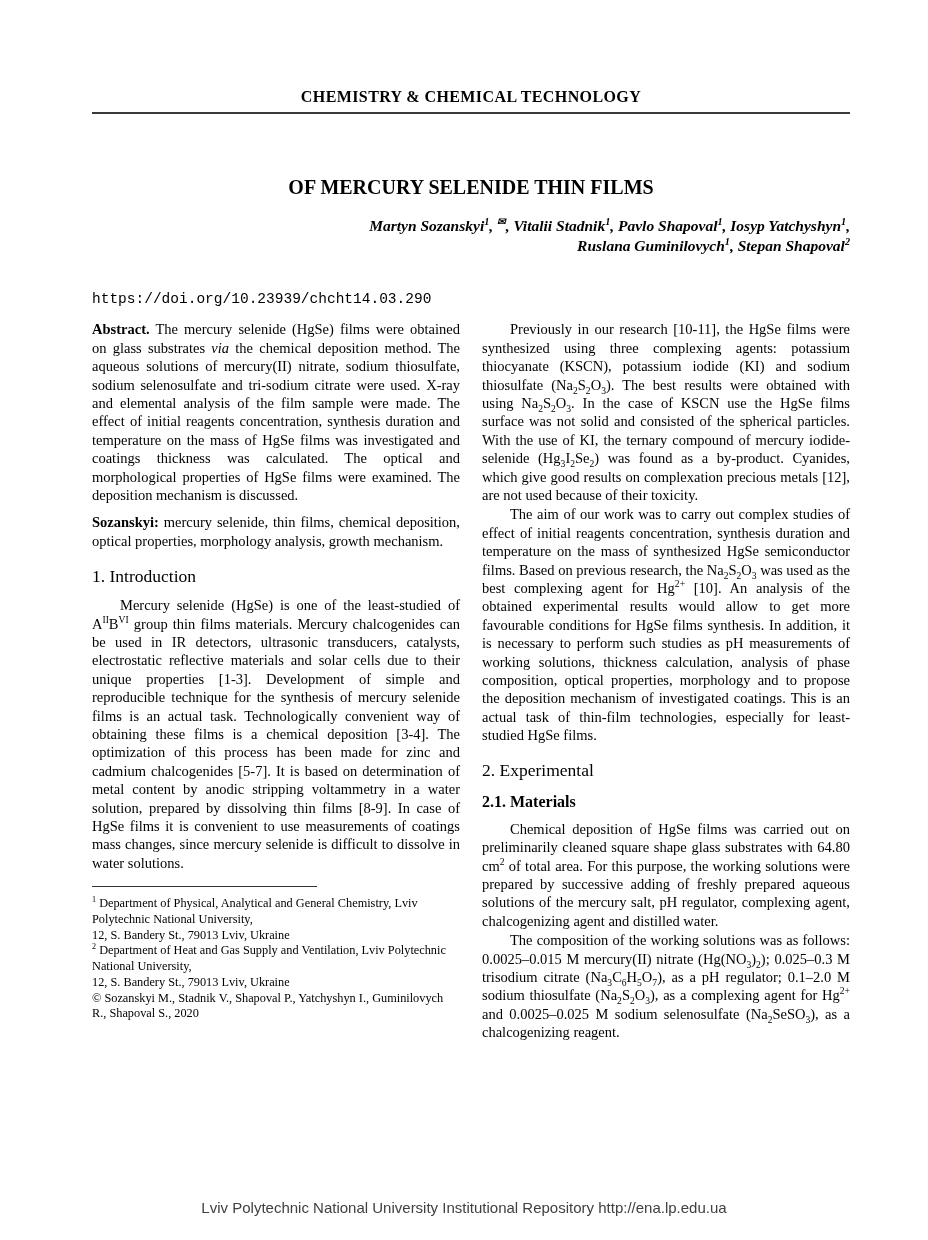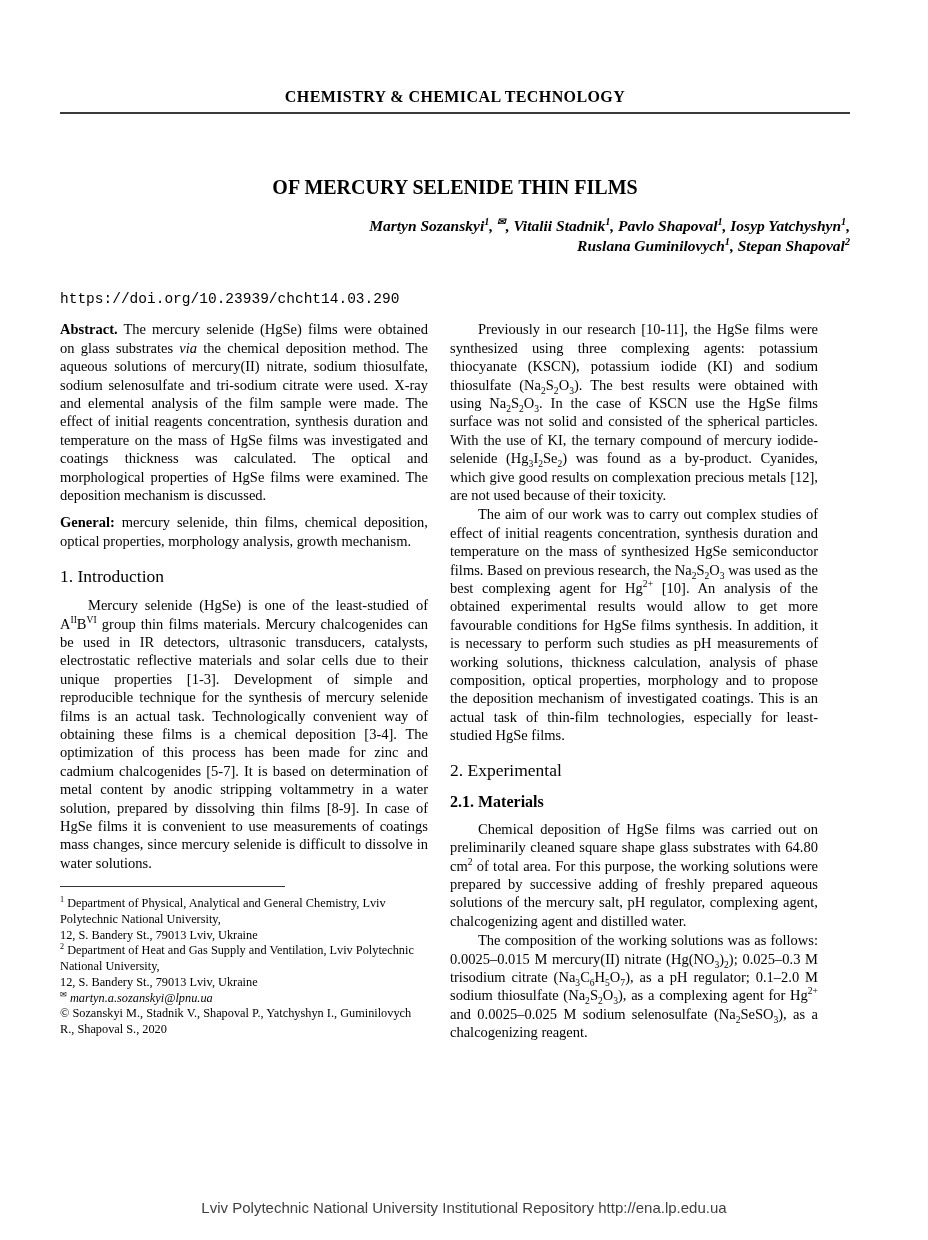--- a/index.html
+++ b/index.html
@@ -3,21 +3,21 @@
 <meta charset="utf-8">
 <style>
   html,body { margin:0; padding:0; background:#ffffff; }
   .page {
     width:928px; height:1240px;
     position:relative;
     background:#ffffff;
     font-family:"Liberation Serif", serif;
     color:#000;
     box-sizing:border-box;
-    padding:88px 78px 0 60px;
+    padding:88px 78px 0 92px;
     overflow:hidden;
   }
   .jheader {
     text-align:center;
     font-weight:bold;
     font-size:16px;
     letter-spacing:0.4px;
   }
   .jrule { border-bottom:2px solid #3a3a3a; margin-top:6px; }
   .jinfo {
@@ -115,34 +115,33 @@
     <div>Ruslana Guminilovych<sup>1</sup>, Stepan Shapoval<sup>2</sup></div>
   </div>
 
   <div class="doi">https://doi.org/10.23939/chcht14.03.290</div>
 
   <div class="cols">
 
     <div class="col">
       <p class="para noindent mb-sm"><b>Abstract.</b> <span>The mercury selenide (HgSe) films were obtained on glass substrates <i>via</i> the chemical deposition method. The aqueous solutions of mercury(II) nitrate, sodium thiosulfate, sodium selenosulfate and tri-sodium citrate were used. X-ray and elemental analysis of the film sample were made. The effect of initial reagents concentration, synthesis duration and temperature on the mass of HgSe films was investigated and coatings thickness was calculated. The optical and morphological properties of HgSe films were examined. The deposition mechanism is discussed.</span></p>
 
-      <p class="para noindent mb-md"><b>General:</b> <span>mercury selenide, thin films, chemical deposition, optical properties, morphology analysis, growth mechanism.</span></p>
+      <p class="para noindent mb-md"><b>Sozanskyi:</b> <span>mercury selenide, thin films, chemical deposition, optical properties, morphology analysis, growth mechanism.</span></p>
 
       <h2 class="sec">1. Introduction</h2>
 
       <p class="para">Mercury selenide (HgSe) is one of the least-studied of A<sup>II</sup>B<sup>VI</sup> group thin films materials. Mercury chalcogenides can be used in IR detectors, ultrasonic transducers, catalysts, electrostatic reflective materials and solar cells due to their unique properties [1-3]. Development of simple and reproducible technique for the synthesis of mercury selenide films is an actual task. Technologically convenient way of obtaining these films is a chemical deposition [3-4]. The optimization of this process has been made for zinc and cadmium chalcogenides [5-7]. It is based on determination of metal content by anodic stripping voltammetry in a water solution, prepared by dissolving thin films [8-9]. In case of HgSe films it is convenient to use measurements of coatings mass changes, since mercury selenide is difficult to dissolve in water solutions.</p>
 
       <div class="fnrule"></div>
 
       <div class="footnotes">
         <div class="fn-line"><sup>1</sup> Department of Physical, Analytical and General Chemistry, Lviv Polytechnic National University,</div>
         <div class="fn-line">12, S. Bandery St., 79013 Lviv, Ukraine</div>
         <div class="fn-line"><sup>2</sup> Department of Heat and Gas Supply and Ventilation, Lviv Polytechnic National University,</div>
         <div class="fn-line">12, S. Bandery St., 79013 Lviv, Ukraine</div>
-        <div class="fn-line"><sup>✉</sup> <i>martyn.a.sozanskyi@lpnu.ua</i></div>
         <div class="fn-line">© Sozanskyi M., Stadnik V., Shapoval P., Yatchyshyn I., Guminilovych R., Shapoval S., 2020</div>
       </div>
     </div>
 
     <div class="col">
       <p class="para">Previously in our research [10-11], the HgSe films were synthesized using three complexing agents: potassium thiocyanate (KSCN), potassium iodide (KI) and sodium thiosulfate (Na<sub>2</sub>S<sub>2</sub>O<sub>3</sub>). The best results were obtained with using Na<sub>2</sub>S<sub>2</sub>O<sub>3</sub>. In the case of KSCN use the HgSe films surface was not solid and consisted of the spherical particles. With the use of KI, the ternary compound of mercury iodide-selenide (Hg<sub>3</sub>I<sub>2</sub>Se<sub>2</sub>) was found as a by-product. Cyanides, which give good results on complexation precious metals [12], are not used because of their toxicity.</p>
       <p class="para">The aim of our work was to carry out complex studies of effect of initial reagents concentration, synthesis duration and temperature on the mass of synthesized HgSe semiconductor films. Based on previous research, the Na<sub>2</sub>S<sub>2</sub>O<sub>3</sub> was used as the best complexing agent for Hg<sup>2+</sup> [10]. An analysis of the obtained experimental results would allow to get more favourable conditions for HgSe films synthesis. In addition, it is necessary to perform such studies as pH measurements of working solutions, thickness calculation, analysis of phase composition, optical properties, morphology and to propose the deposition mechanism of investigated coatings. This is an actual task of thin-film technologies, especially for least-studied HgSe films.</p>
 
       <h2 class="sec">2. Experimental</h2>
       <h3 class="subsec">2.1. Materials</h3>

